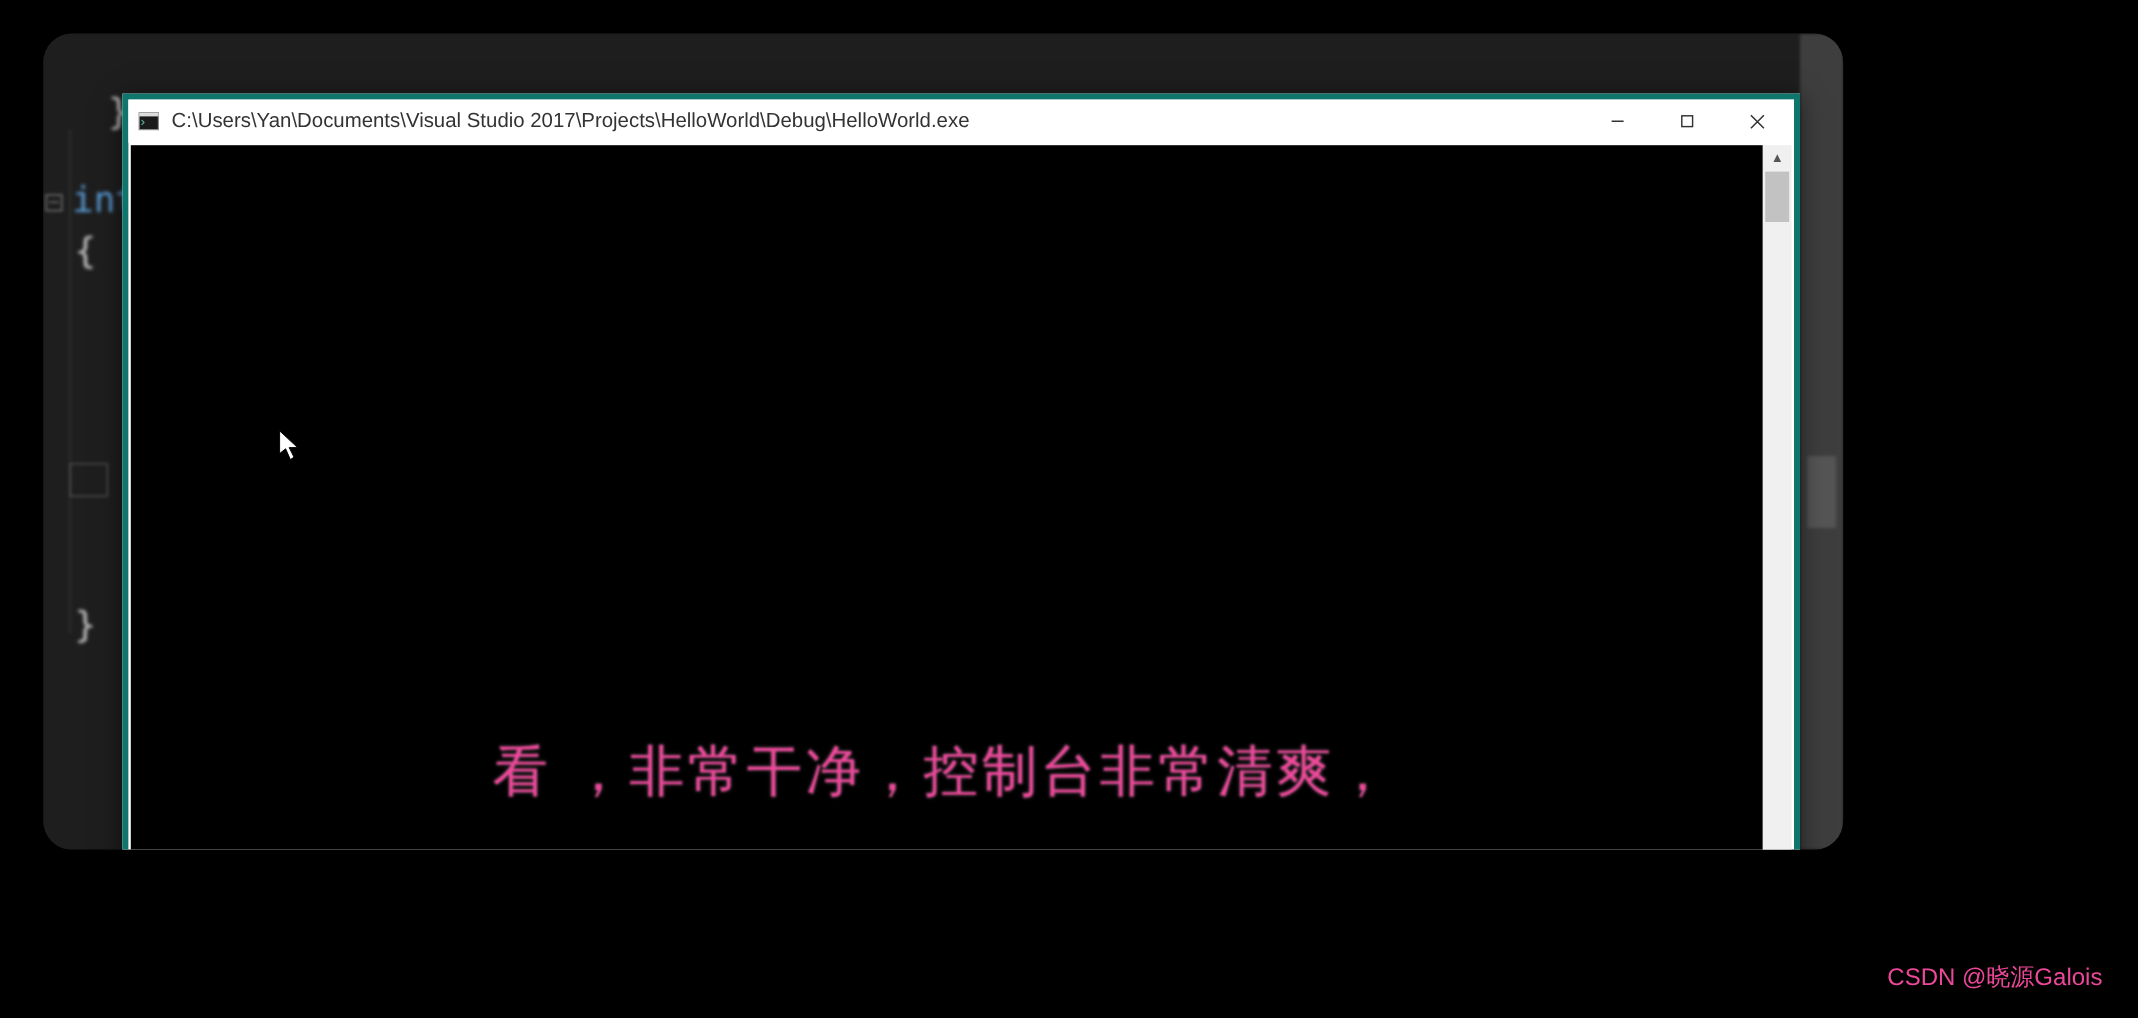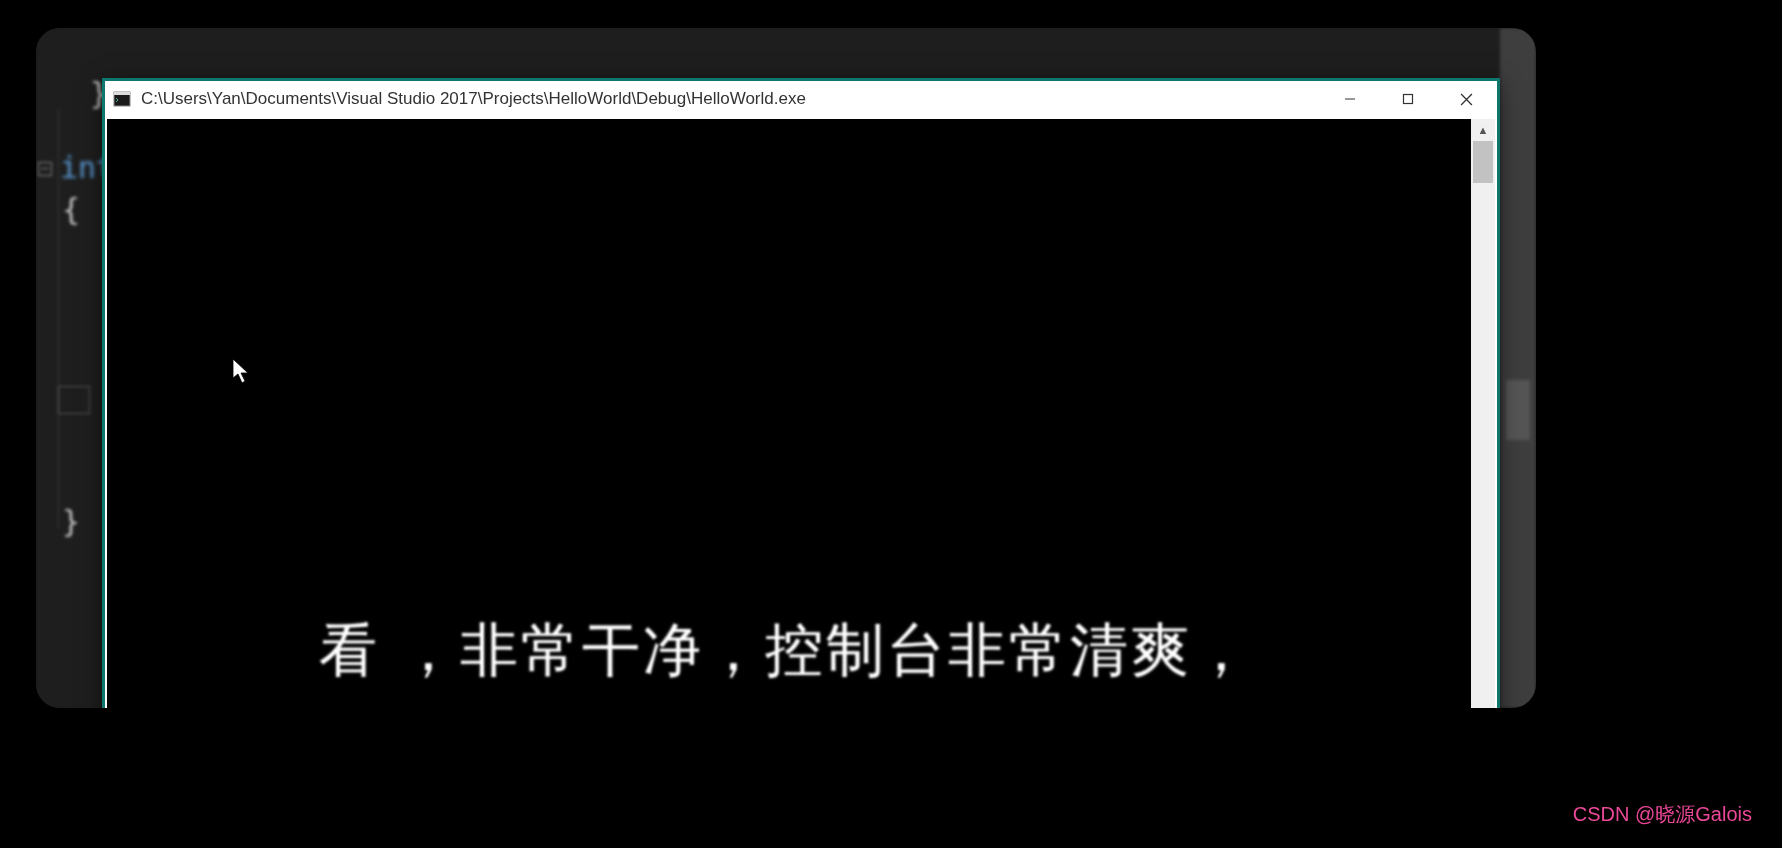--- a/index.html
+++ b/index.html
@@ -83,21 +83,21 @@
       background: #3a3a3a;
       filter: blur(0.8px);
     }
     .console-window {
       position: absolute;
       left: 66px;
       top: 50px;
       width: 1398px;
       height: 650px;
       background: #ffffff;
-      border: 3px solid #0f766e;
+      border: 5px solid #0f766e;
       box-shadow: 0 4px 20px rgba(0,0,0,0.5);
     }
     .titlebar {
       display: flex;
       align-items: center;
       height: 36px;
       background: #ffffff;
       padding: 0 2px 0 8px;
     }
     .console-icon {
@@ -166,22 +166,22 @@
       top: 330px;
       width: 20px;
       height: 28px;
       pointer-events: none;
     }
     .subtitle {
       position: absolute;
       left: 50%;
       transform: translateX(-50%);
       top: 584px;
-      color: #ffffff;
-      font-size: 58px;
+      color: #ec4899;
+      font-size: 46px;
       letter-spacing: 3px;
       font-weight: 400;
       filter: blur(0.8px);
       white-space: nowrap;
       text-shadow: 0 0 3px rgba(255,255,255,0.3);
     }
     .bg-scrollbar {
       position: absolute;
       right: 0;
       top: 0;

